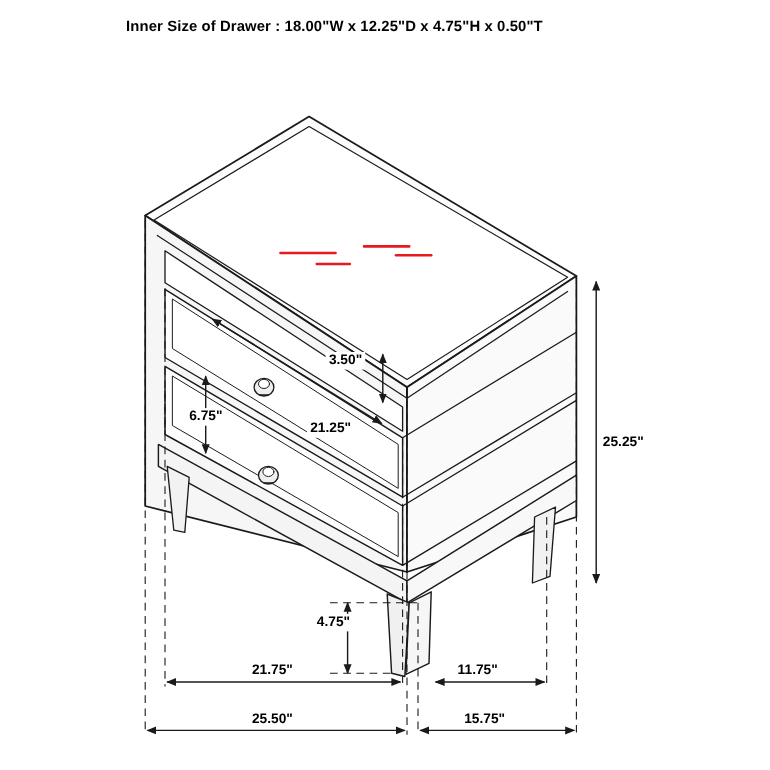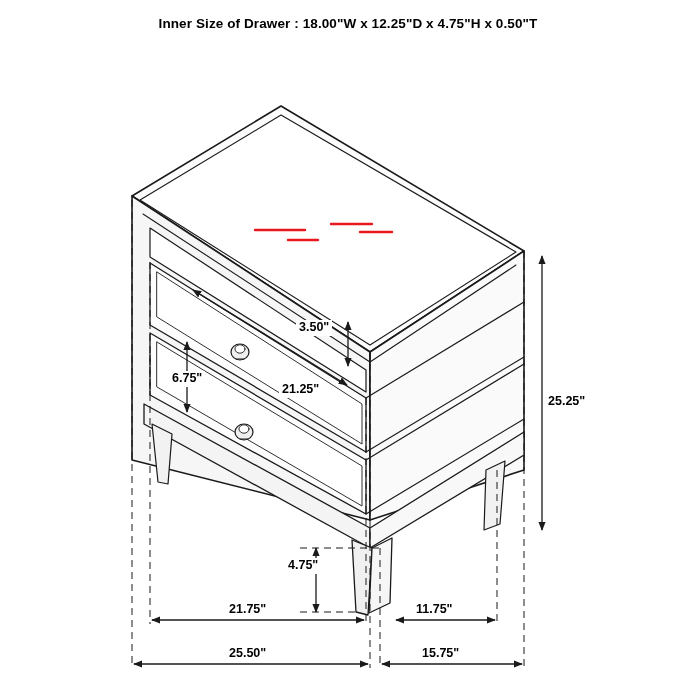--- a/index.html
+++ b/index.html
@@ -22,21 +22,20 @@
   }
   #title {
     position: absolute;
     top: 16px;
     left: 0;
     width: 608px;
     text-align: center;
     font-size: 13.5px;
     font-weight: bold;
     letter-spacing: 0.1px;
-    margin-left: 44px;
   }
   #diagram {
     position: absolute;
     top: 0;
     left: 0;
     width: 700px;
     height: 700px;
   }
   .dimlabel {
     position: absolute;

